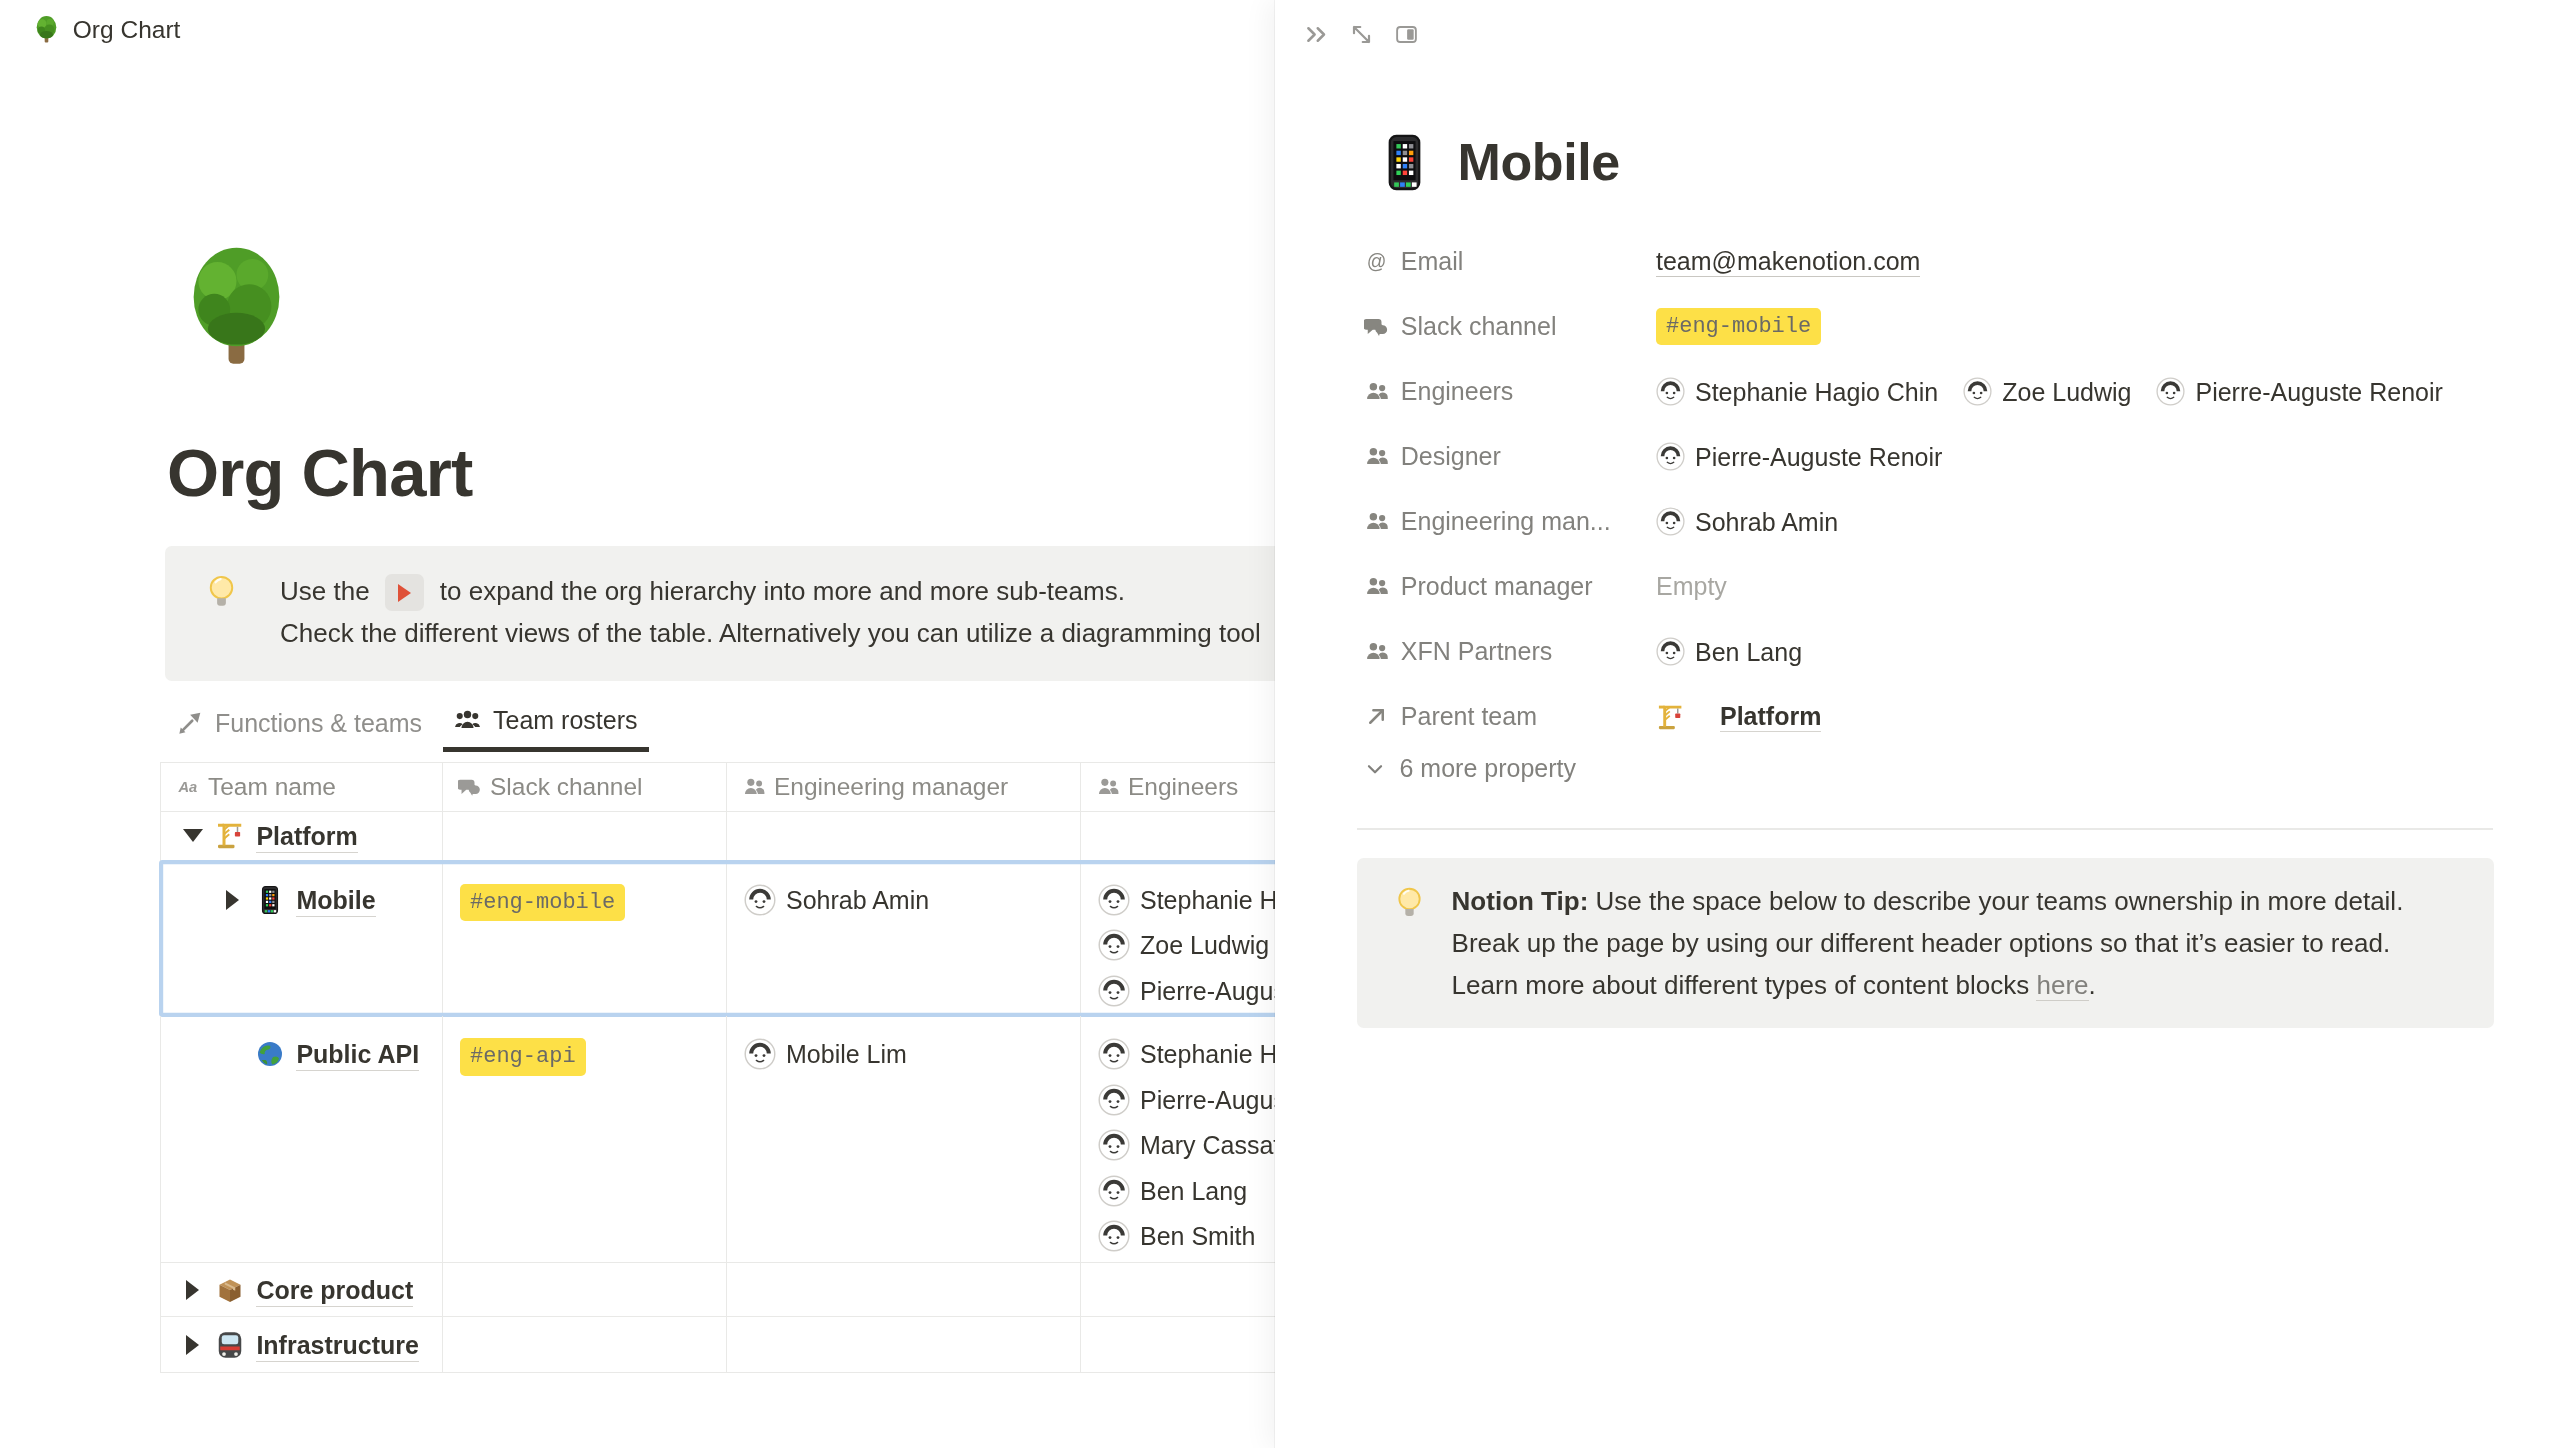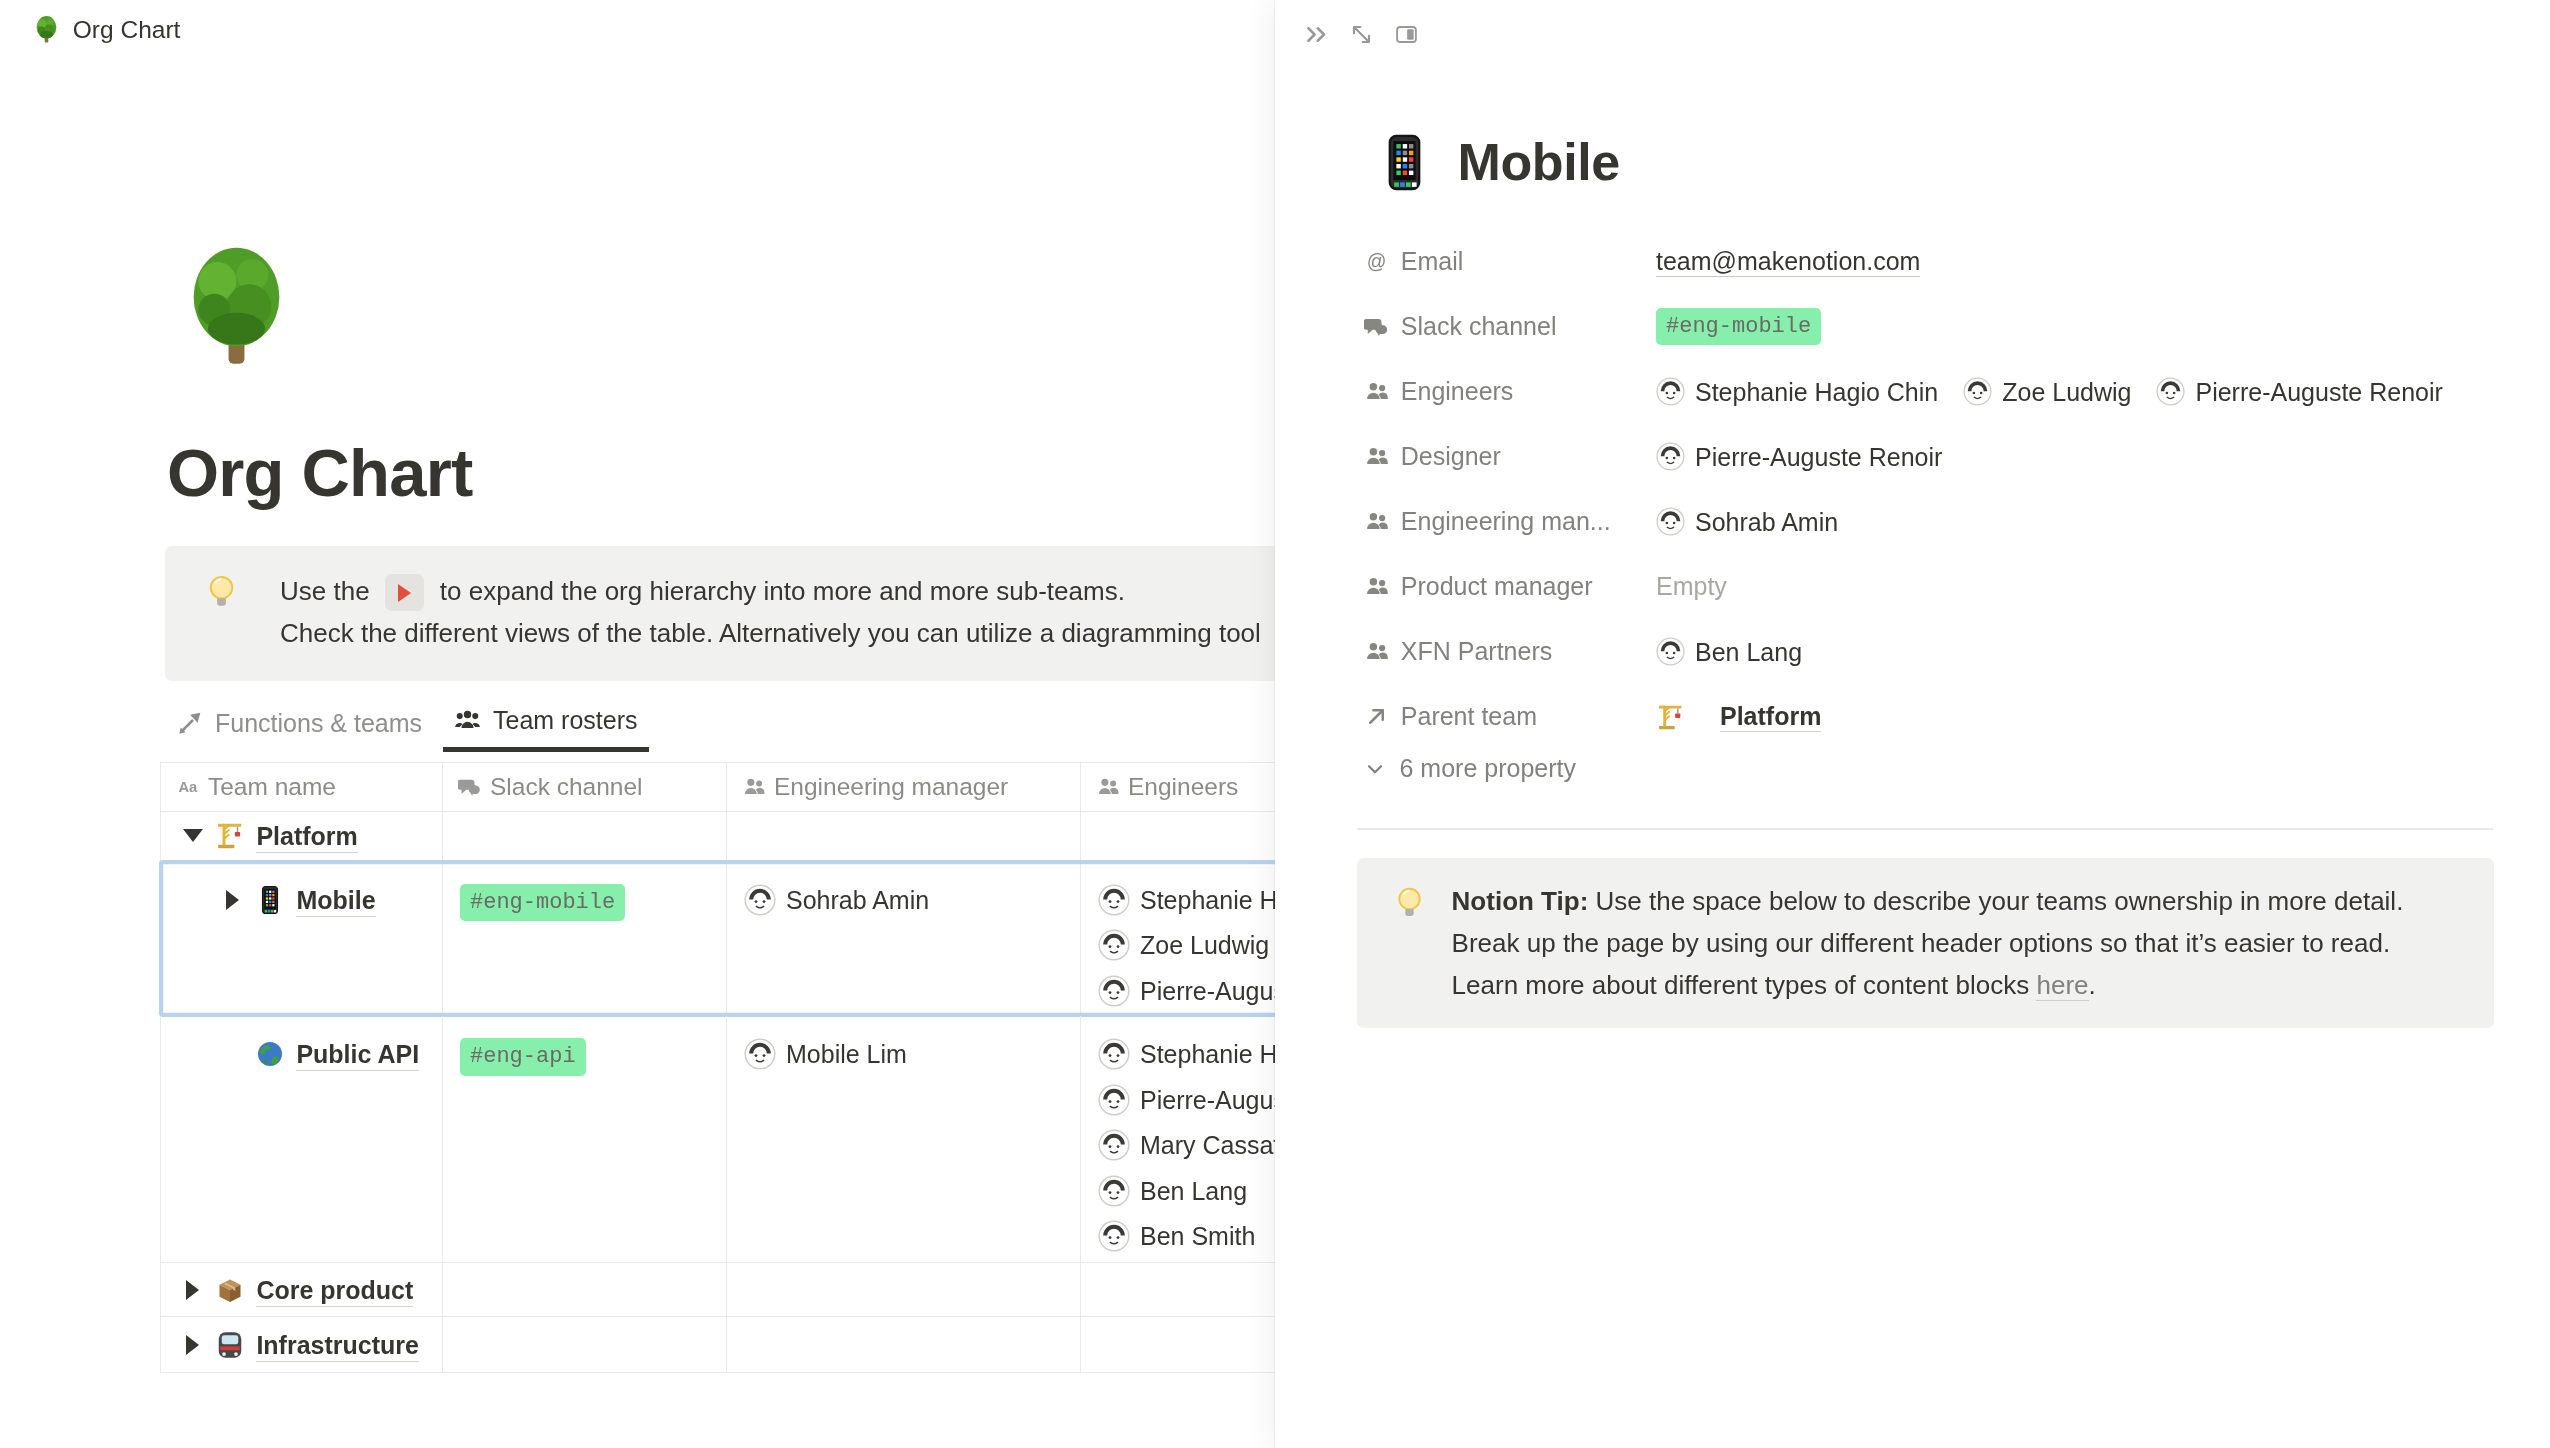--- a/index.html
+++ b/index.html
@@ -50,21 +50,21 @@
                    box-shadow:inset 0 0 0 4.2px #b9d3ef;border-radius:3.4px;pointer-events:none}
   .tgl{width:29px;height:32px;display:flex;align-items:center;justify-content:center;
        margin-right:8.4px;flex:none;cursor:pointer}
   .indsp{width:40px;flex:none}
   .tri-down{width:0;height:0;border-left:10px solid transparent;border-right:10px solid transparent;
             border-top:13.5px solid #37352f}
   .tri-right{width:0;height:0;border-top:10px solid transparent;border-bottom:10px solid transparent;
              border-left:13.5px solid #37352f}
   .emj{width:30px;height:30px;margin-right:11px;margin-top:0.8px}
   .tname{font-weight:600;line-height:32px;border-bottom:1.7px solid #d6d4cf;white-space:nowrap}
-  .chip{font-family:"Liberation Mono",monospace;font-size:22px;color:#6b6a66;background:#86efac;
+  .chip{font-family:"Liberation Mono",monospace;font-size:22px;color:#6b6a66;background:#fde047;
         border-radius:5px;padding:5px 10px;line-height:1.25;white-space:nowrap}
   .person{display:flex;align-items:center;gap:10px;white-space:nowrap;cursor:pointer}
   .person .icn{width:32px;height:32px}
   .pstack{display:flex;flex-direction:column;gap:13.5px}
   .pname{line-height:32px}
 
   
   .panel{position:absolute;left:1275px;top:0;width:1275px;height:1449px;background:#fff;
          box-shadow:-0.8px 0 0 rgba(0,0,0,.055),-8.4px 0 25px rgba(0,0,0,.05)}
   .pctrl{position:absolute;left:29px;top:22px;display:flex;gap:20px;align-items:center}
@@ -163,21 +163,21 @@
               <path d="M1.5 29.5 a7 7 0 0 1 11.5 -4 a12 12 0 0 0 -4.5 4 z"></path>
               <path d="M38.5 29.5 h-7 a12 12 0 0 0 -4.5 -4 a7 7 0 0 1 11.5 4 z"></path>
             </svg>
           </span>
           <span class="tlabel">Team rosters</span>
         </div>
       </div>
     <div class="tbl" id="tbl">
         <div class="trow head">
           <div class="th">
-            <span class="icn" style="width: 23.6px; height: 23.6px;">
+            <span class="icn" style="width: 23.6px; height: 23.6px; font-style: italic;">
               <svg viewBox="0 0 40 40" style="font-size:29px">
                 <text x="20" y="28" text-anchor="middle" font-size="25" font-weight="600" fill="#9b9a97" font-family="Liberation Sans, sans-serif">Aa</text>
               </svg>
             </span>
             <span class="hlabel">Team name</span>
           </div>
           <div class="th">
             <span class="icn" style="width: 23.6px; height: 23.6px;">
               <svg viewBox="0 0 40 40" fill="#9b9a97">
                 <path d="M4 8 h19 a5 5 0 0 1 5 5 v7 a5 5 0 0 1 -5 5 h-9 l-8 7 v-7 h-2 a5 5 0 0 1 -5 -5 v-7 a5 5 0 0 1 5 -5 z"></path>

